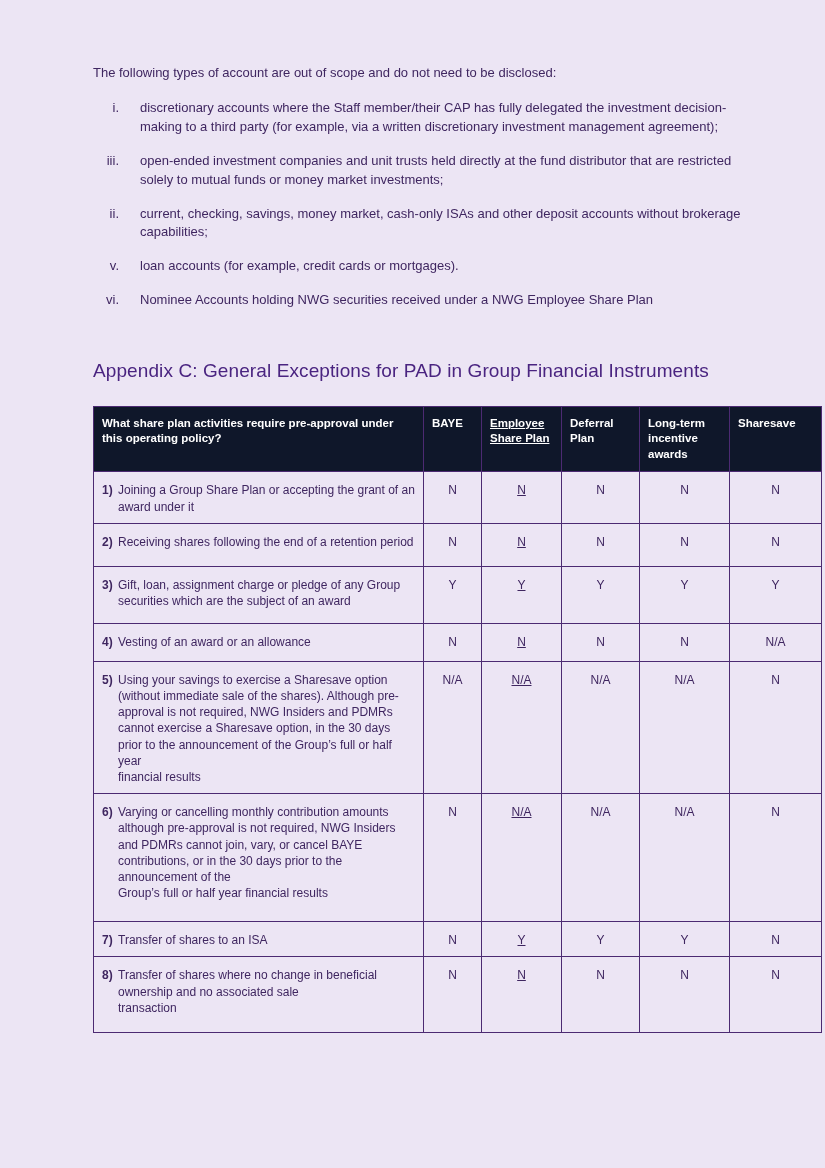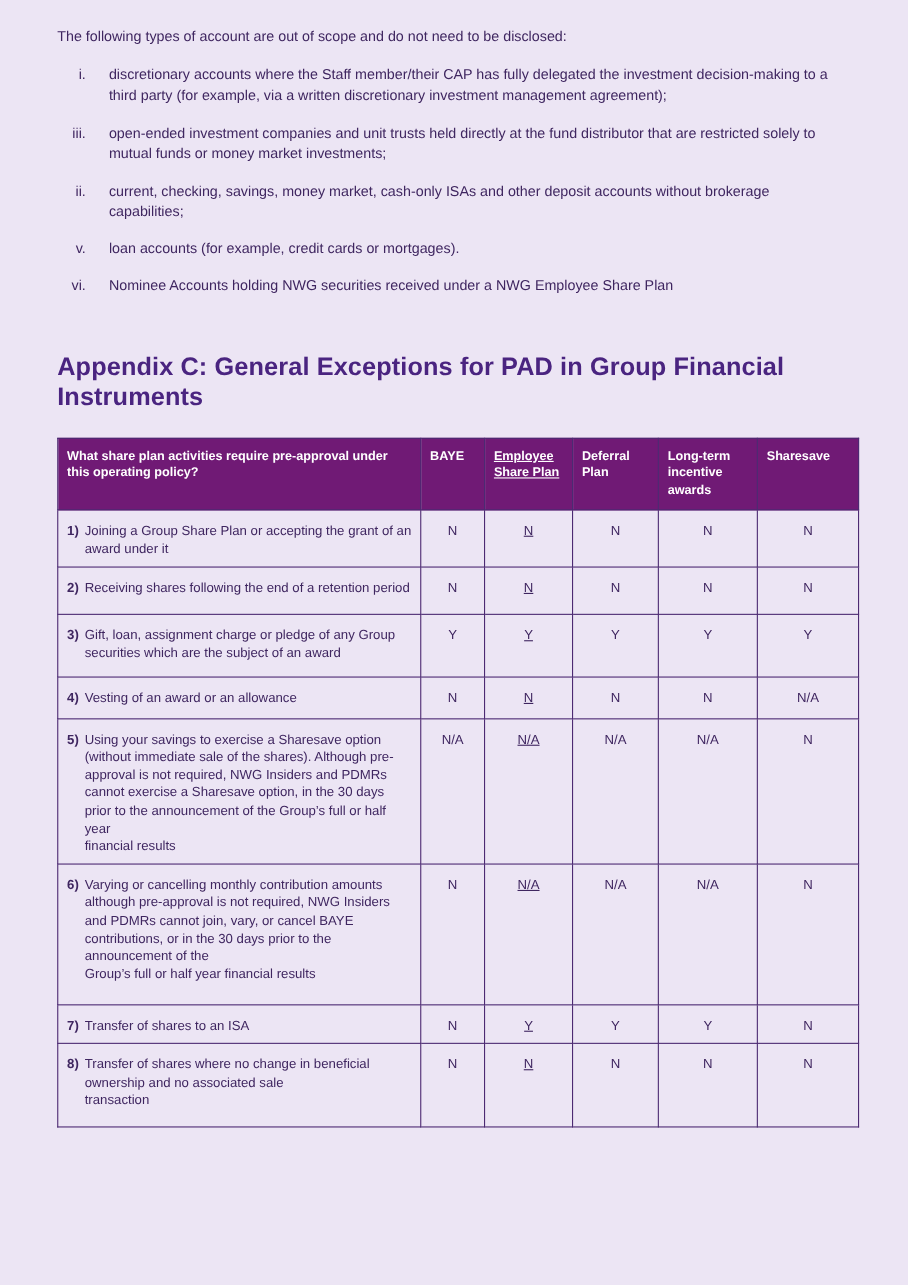--- a/index.html
+++ b/index.html
@@ -4,21 +4,21 @@
 <style>
   html, body { margin: 0; padding: 0; }
   body {
     width: 825px;
     height: 1168px;
     background: #ece5f4;
     font-family: "Liberation Sans", sans-serif;
     color: #3f2660;
     -webkit-font-smoothing: antialiased;
   }
-  .page { padding: 24px 48px 0 52px; box-sizing: border-box; }
+  .page { padding: 64px 48px 0 52px; box-sizing: border-box; margin-left: 41px; }
 
   .intro {
     font-size: 13px;
     line-height: 1.4;
     margin: 0 0 17px 0;
   }
 
   .roman-list { margin: 0; padding: 0; }
   .list-row {
     display: flex;
@@ -31,22 +31,22 @@
     width: 26px;
     text-align: right;
   }
   .ltext {
     margin-left: 21px;
     flex: 1;
     padding-right: 10px;
   }
 
   h1.appendix-heading {
-    font-size: 23px;
-    font-weight: bold;
+    font-size: 19px;
+    font-weight: normal;
     color: #4a2480;
     margin: 50px 0 24px 0;
     letter-spacing: 0.1px;
   }
 
   table.pad-table {
     border-collapse: collapse;
     width: 725px;
     table-layout: fixed;
   }
@@ -55,21 +55,21 @@
     box-sizing: border-box;
   }
   .pad-table th:nth-child(1), .pad-table td:nth-child(1) { width: 330px; }
   .pad-table th:nth-child(2), .pad-table td:nth-child(2) { width: 58px; }
   .pad-table th:nth-child(3), .pad-table td:nth-child(3) { width: 80px; text-decoration: underline; }
   .pad-table th:nth-child(4), .pad-table td:nth-child(4) { width: 78px; }
   .pad-table th:nth-child(5), .pad-table td:nth-child(5) { width: 90px; }
   .pad-table th:nth-child(6), .pad-table td:nth-child(6) { width: 92px; }
 
   .pad-table thead th {
-    background: #701a75;
+    background: #0f172a;
     color: #ffffff;
     text-align: left;
     vertical-align: top;
     padding: 9px 8px;
     font-size: 11.5px;
     font-weight: bold;
     line-height: 1.35;
     height: 60px;
   }
 

